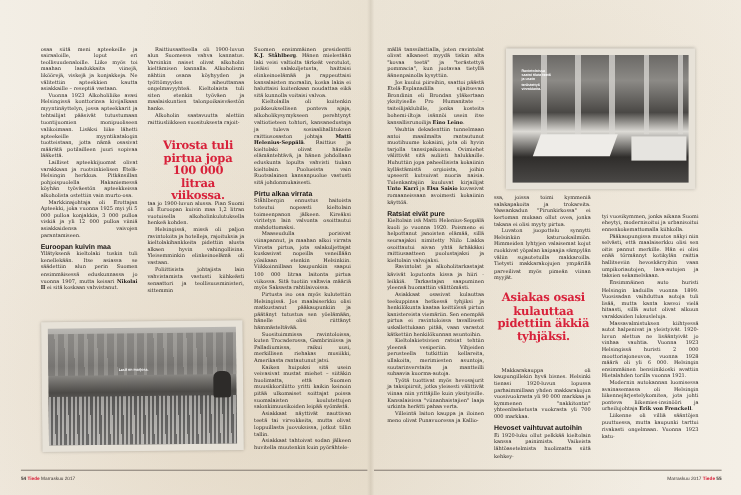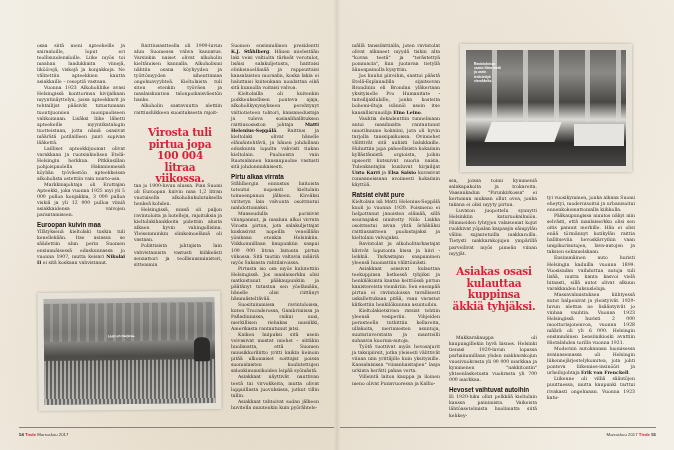--- a/index.html
+++ b/index.html
@@ -35,21 +35,21 @@
   <p>Markkinajohtaja oli Erottajan Apteekki, joka vuonna 1925 myi yli 5 000 pulloa konjakkia, 3 000 pulloa viskiä ja yli 12 000 pulloa viiniä asiakkaidensa vaivojen parantamiseen.</p>
   <h3>Euroopan kuivin maa</h3>
   <p class="noind"><span>Yllätyksenä kieltolaki tuskin tuli kenellekään. Itse asiassa se säädettiin alun perin Suomen ensimmäisessä eduskunnassa jo vuonna 1907, mutta keisari </span><b>Nikolai II</b><span> ei sitä koskaan vahvistanut.</span></p>
 </div>
 
 <div class="col" style="left:134px;top:43px;width:88px;">
   <p>Raittiusaatteella oli 1900-luvun alun Suomessa vahva kannatus. Varsinkin naiset olivat alkoholin kieltämisen kannalla. Alkoholismi nähtiin osana köyhyyden ja työttömyyden aiheuttamaa ongelmavyyhteä. Kieltolaista tuli siten etenkin työväen ja maalaiskuntien talonpoikaisväestön hanke.</p>
   <p>Alkoholin saatavuutta alettiin raittiusliikkeen suosituksesta rajoit-</p>
 </div>
 
-<div class="pull" style="left:140px;top:127px;width:80px;">Virosta tuli pirtua jopa 100 004 litraa viikossa.</div>
+<div class="pull" style="left:140px;top:127px;width:80px;">Virosta tuli pirtua jopa 100 000 litraa viikossa.</div>
 
 <div class="col" style="left:134px;top:183px;width:88px;">
   <p class="noind">taa jo 1900-luvun alussa. Pian Suomi oli Euroopan kuivin maa 1,2 litran vuotuisella alkoholinkulutuksella henkeä kohden.</p>
   <p>Helsingissä, missä oli paljon ravintoloita ja hotelleja, rajoituksia ja kieltolakihankkeita pidettiin alusta alkaen hyvin vahingollisina. Yleisemminkin elinkeinoelämä oli vastaan.</p>
   <p>Poliittisista johtajista lain vahvistamista vastusti kiihkeästi senaattori ja teollisuusministeri, sittemmin</p>
 </div>
 
 <div class="col" style="left:231px;top:43px;width:88px;">
   <p class="noind"><span>Suomen ensimmäinen presidentti </span><b>K.J. Ståhlberg</b><span>. Hänen mielestään laki veisi valtiolta tärkeät verotulot, lisäisi salakuljetusta, haittaisi elinkeinoelämää ja rappeuttaisi kansalaisten moraalin, koska lakia ei haluttaisi kuitenkaan noudattaa eikä sitä kunnolla voitaisi valvoa.</span></p>
   <p><span>Kieltolailla oli kuitenkin poikkeuksellisen ponteva ajaja, alkoholikysymykseen perehtynyt valtiotieteen tohtori, kansanedustaja ja tuleva sosiaalihallituksen raittiusosaston johtaja </span><b>Matti Helenius-Seppälä</b><span>. Raittius ja kieltolaki olivat hänelle elämäntehtävä, ja hänen johdollaan eduskunta lopulta vahvisti tiukan kieltolain. Puolueista vain Ruotsalainen kansanpuolue vastusti sitä johdonmukaisesti.</span></p>
@@ -100,21 +100,21 @@
     <div style="position:absolute;left:108px;top:74px;width:50px;height:22px;background:#e6e4e0;"></div>
     <div class="caption" style="left:8px;top:12px;width:28px;">Ravintoloissa saatoi tilata teetä ja usein terästettyä virvokkeita.</div>
   </div>
 </div>
 
 <div class="col" style="left:449px;top:178px;width:88px;">
   <p class="noind">ssa, joissa toimi kymmeniä salakapakoita ja trokareita. Vaasankadun "Pirunkirkossa" ei kertoman mukaan ollut ovea, jonka takana ei olisi myyty pirtua.</p>
   <p>Luvaton juopottelu synnytti Helsinkiin katuruokailmiön. Himmeiden lyhtyjen valaisemat kojut ruokkivat yöpalan kaipaajia sämpylän väliin sujautetuilla makkaroilla. Tietysti makkarakojujen ympärillä parveilivat myös pimeän viinan myyjät.</p>
 </div>
 
-<div class="pull" style="left:452px;top:266px;width:84px;">Asiakas osasi kulauttaa kuppinsa äkkiä tyhjäksi.</div>
+<div class="pull" style="left:452px;top:266px;width:84px;">Asiakas osasi kulauttaa pidettiin äkkiä tyhjäksi.</div>
 
 <div class="col" style="left:449px;top:335px;width:88px;">
   <p>Makkarakauppa oli kaupungillekin hyvä bisnes. Helsinki tienasi 1920-luvun lopussa parhaimmillaan yhden makkarakojun vuosivuokrasta yli 90 000 markkaa ja kymmenen "nakkitontin" yhteenlasketusta vuokrasta yli 700 000 markkaa.</p>
   <h3>Hevoset vaihtuvat autoihin</h3>
   <p class="noind">Ei 1920-luku ollut pelkkää kieltolain kanssa painimista. Vaikeista lähtöasetelmista huolimatta siitä kehkey-</p>
 </div>
 
 <div class="col" style="left:547px;top:195px;width:88px;">
   <p class="noind">tyi vuosikymmen, jonka aikana Suomi eheytyi, modernisoitui ja urbanisoitui ennenkokemattomalla kiihkolla.</p>
   <p>Pääkaupungissa muutos näkyi niin selvästi, että maalaiserkku olisi sen oitis pannut merkille. Hän ei olisi enää törmännyt kotikylän raittia hallitseviin hevoskärryihin vaan umpikoriautojen, lava-autojen ja taksien sekamelskaan.</p>

